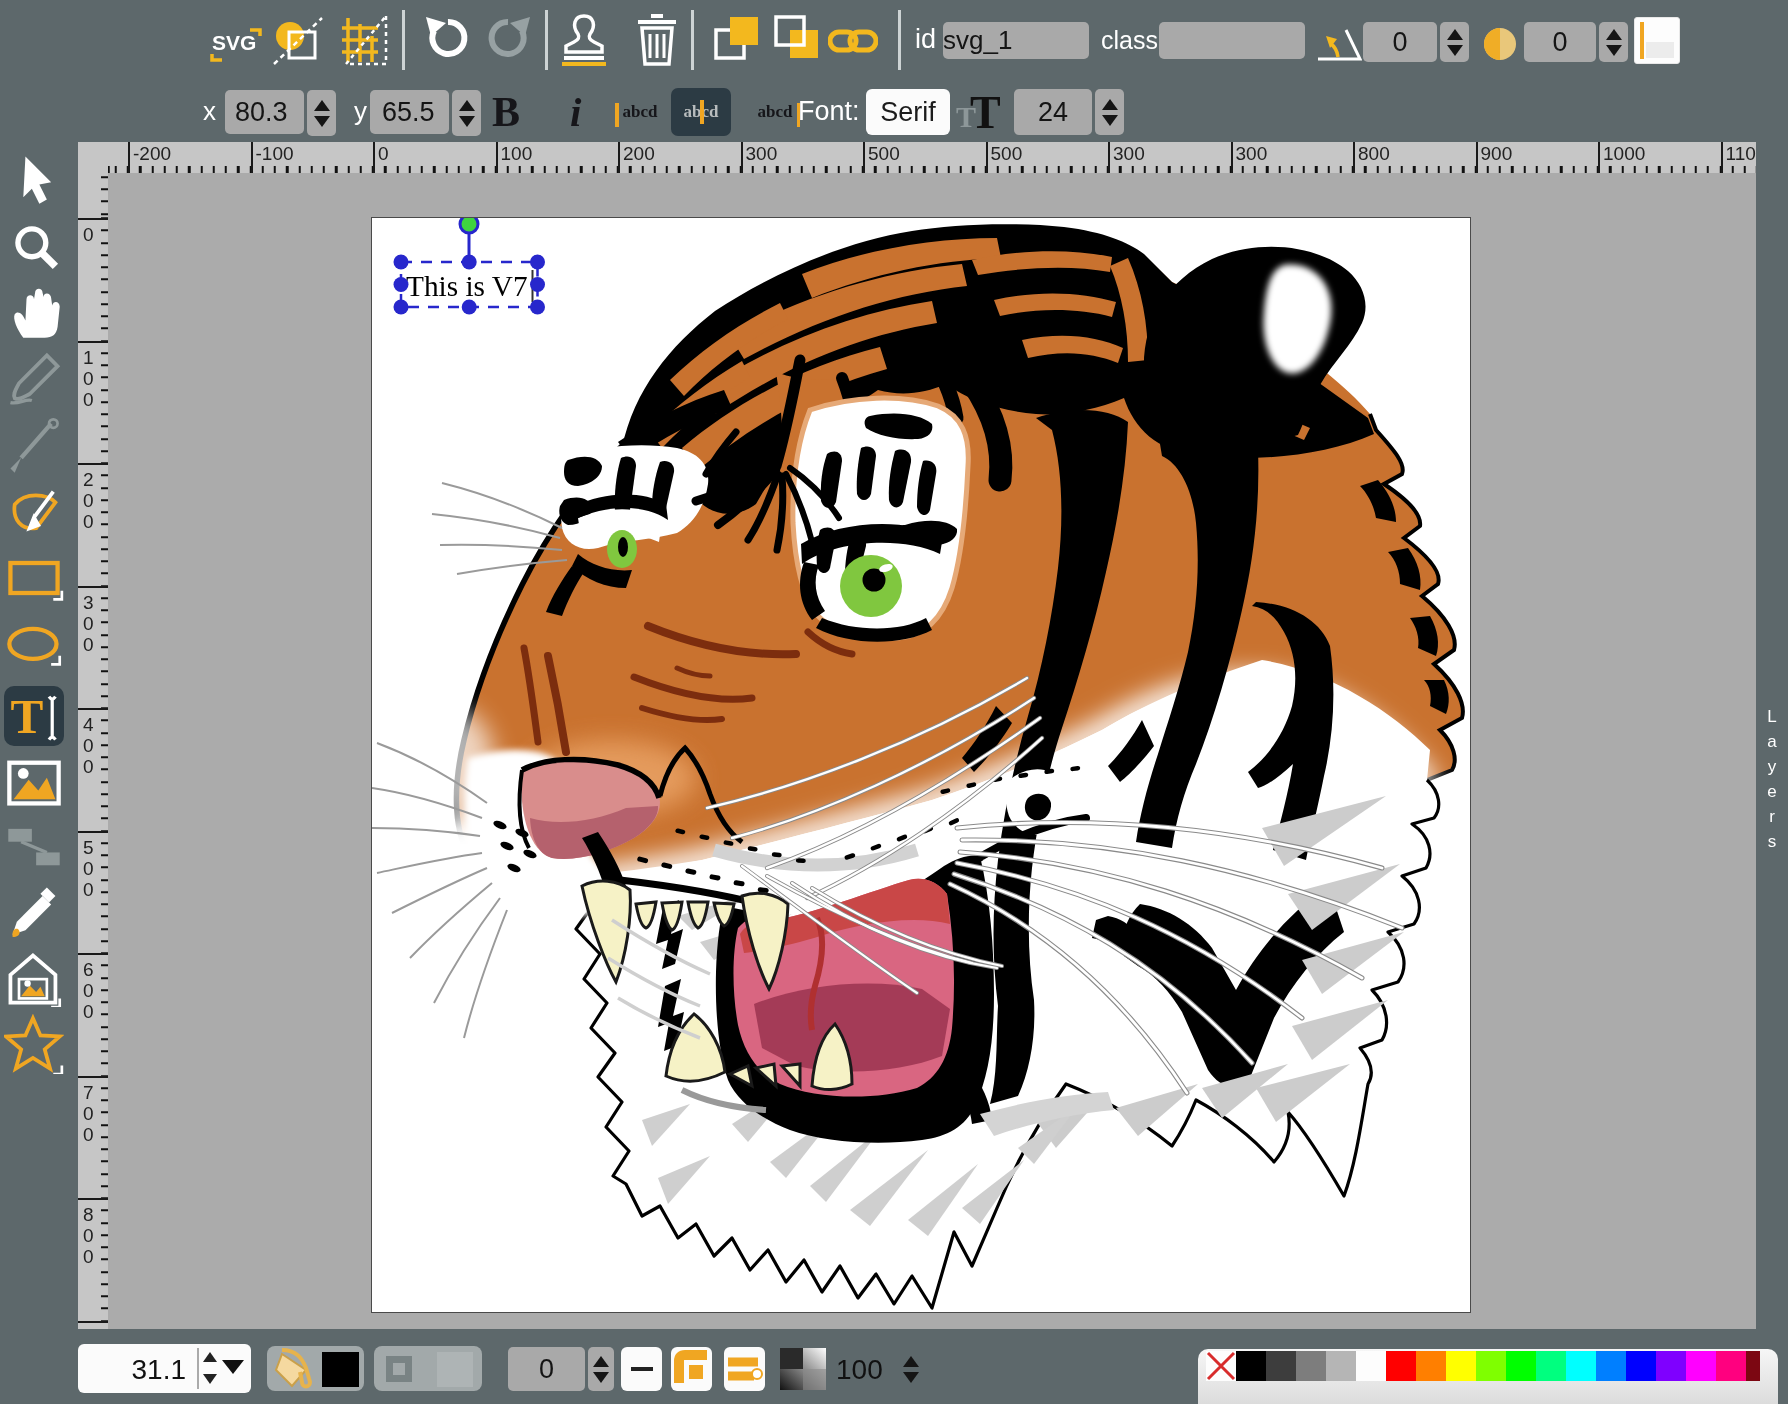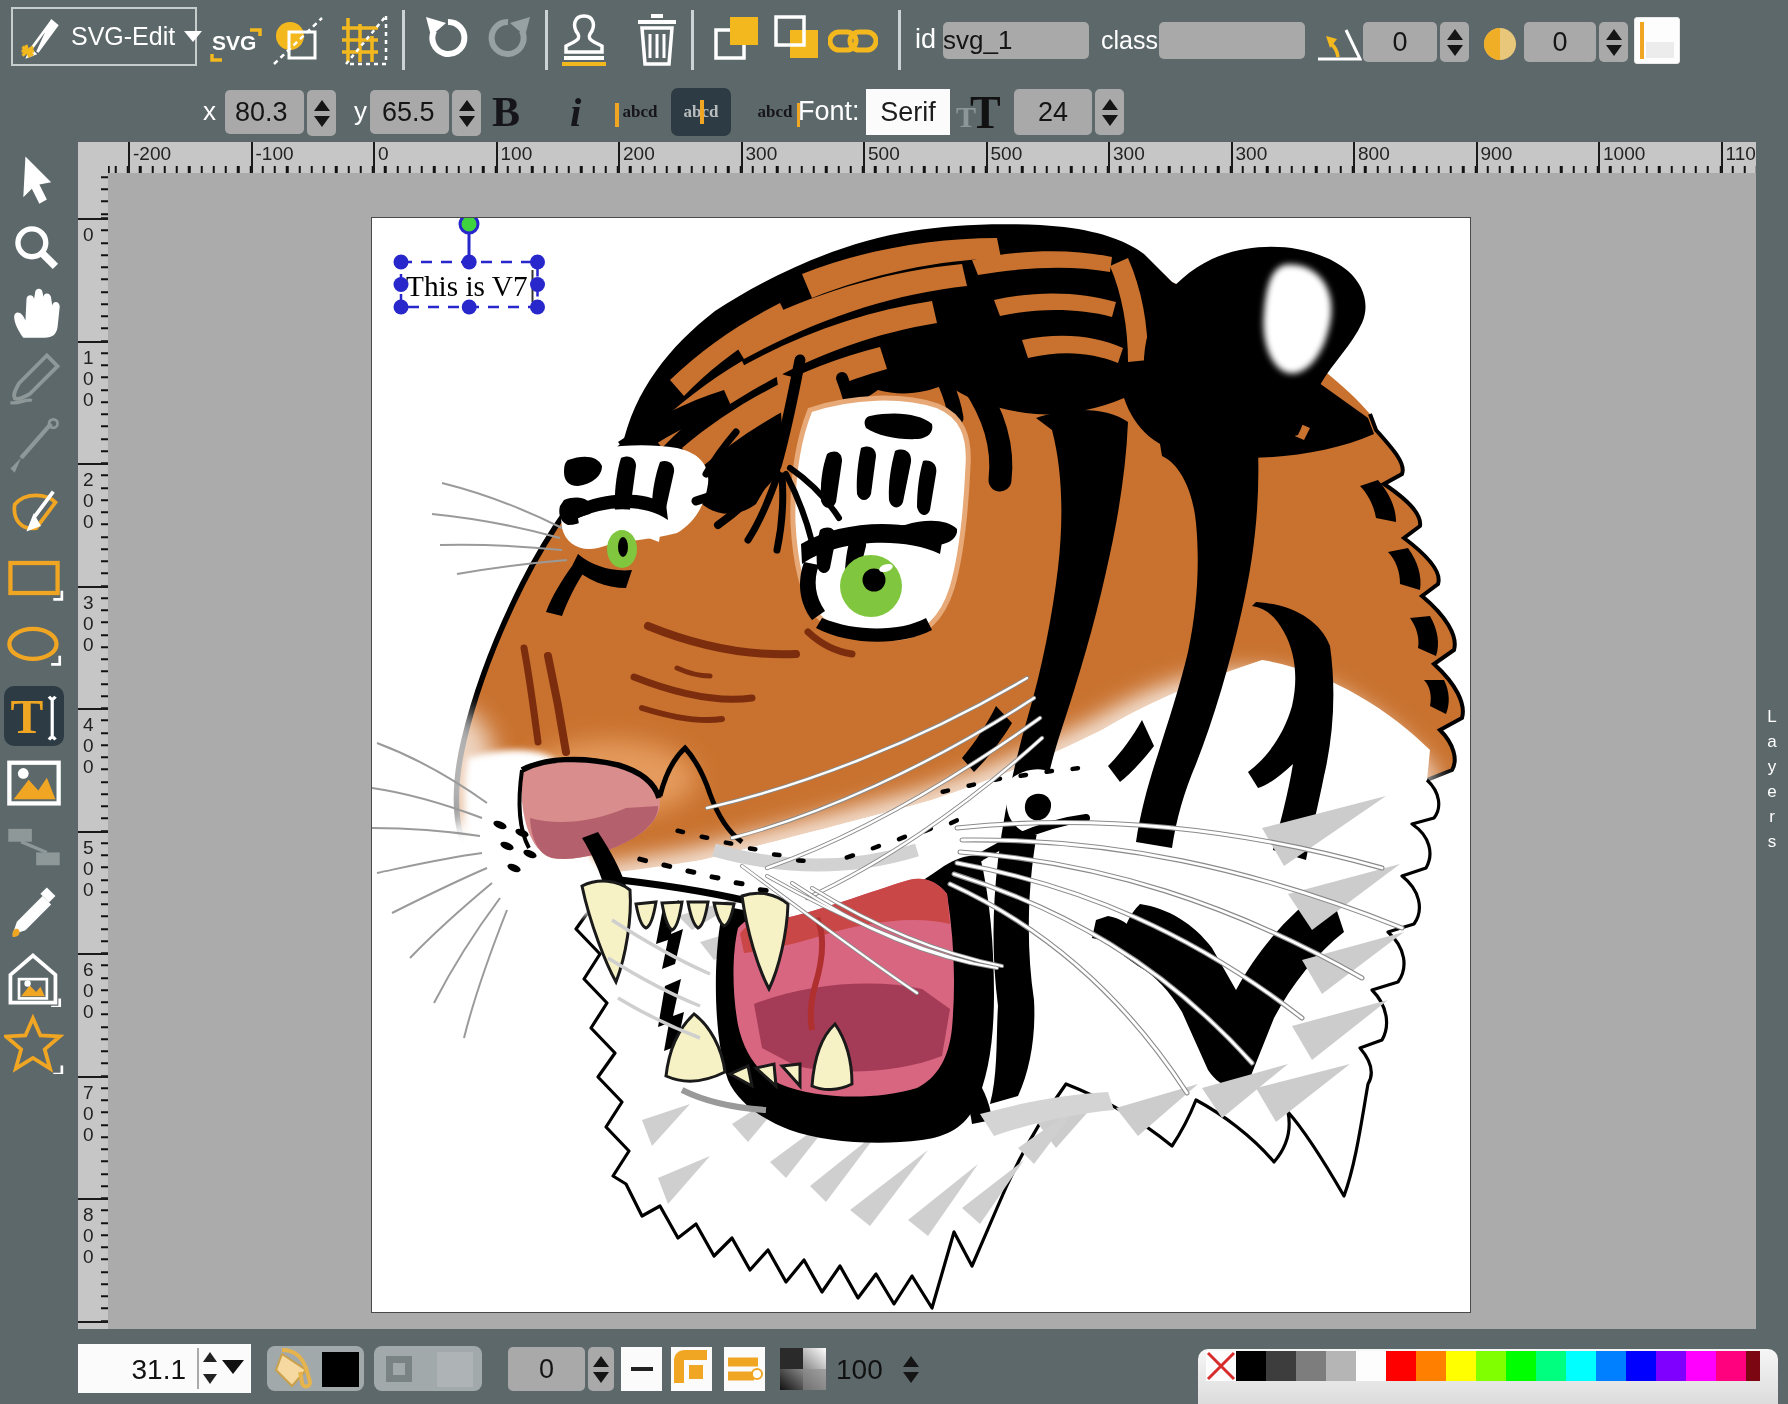--- a/index.html
+++ b/index.html
@@ -35,21 +35,21 @@
   .spin { position:absolute; display:flex; flex-direction:column; justify-content:center;
       align-items:center; background:#a9a9a9; border-radius:5px; }
   .spin .up { width:0; height:0; border-left:8px solid transparent; border-right:8px solid transparent;
       border-bottom:11px solid #151515; margin:2.5px 0; }
   .spin .dn { width:0; height:0; border-left:8px solid transparent; border-right:8px solid transparent;
       border-top:11px solid #151515; margin:2.5px 0; }
   .wlabel { position:absolute; color:#fff; font-size:27px; }
   .sep { position:absolute; width:2.5px; background:#cdd3d4; }
   .toolbtn { position:absolute; width:60px; height:60px; }
   .selbtn { background:#2c3b44; border-radius:10px; }
-  .whitebtn { position:absolute; background:#fbfbfb; border-radius:0; }
+  .whitebtn { position:absolute; background:#fbfbfb; border-radius:6px; }
 </style></head>
 <body>
 <div id="page">
   <div id="tb1" class="abs bar"></div>
   <div id="tb2" class="abs bar"></div>
   <div id="leftpanel" class="abs bar"></div>
   <div id="layersbar" class="abs bar">
       <div class="vtext">L<br>a<br>y<br>e<br>r<br>s</div>
     </div>
   <div id="bottombar" class="abs bar"></div>
@@ -425,35 +425,20 @@
 <circle cx="97.2" cy="44" r="7.5" fill="#2727cc"></circle>
 <circle cx="165.5" cy="44" r="7.5" fill="#2727cc"></circle>
 <circle cx="29" cy="66.5" r="7.5" fill="#2727cc"></circle>
 <circle cx="165.5" cy="66.5" r="7.5" fill="#2727cc"></circle>
 <circle cx="29" cy="89" r="7.5" fill="#2727cc"></circle>
 <circle cx="97.2" cy="89" r="7.5" fill="#2727cc"></circle>
 <circle cx="165.5" cy="89" r="7.5" fill="#2727cc"></circle>
 </svg>
       </div>
   </div>
-  <div class="abs" style="left:11px;top:7px;width:186px;height:59px;
-      border:2.5px solid #c7cccd;display:flex;align-items:center;">
-      <svg width="46" height="48" viewBox="0 0 52 52" style="margin-left:5px;flex:none">
-        <g stroke="#fff" stroke-width="3" fill="none">
-          <path d="M38,8 L16,38 M38,8 l6,5 -22,30 z" fill="#fff"></path>
-          <path d="M14,40 l-3,8 8,-3 z" fill="#fff"></path>
-        </g>
-        <g stroke="#f3b81e" stroke-width="3.5">
-          <path d="M9,35 L13,49 M4,42 L18,42 M5,37 L17,47 M5,47 L17,37"></path>
-        </g>
-      </svg>
-      <span style="color:#fff;font-size:25px;margin-left:7px;white-space:nowrap;">SVG-Edit</span>
-      <span style="margin-left:9px;width:0;height:0;border-left:9px solid transparent;
-        border-right:9px solid transparent;border-top:11px solid #fff;"></span>
-    </div>
 <svg class="abs" style="left:208px;top:22px" width="56" height="40" viewBox="0 0 56 40">
       <text x="4" y="28" font-size="21" font-weight="bold" fill="#fff" font-family="Liberation Sans">SVG</text>
       <path d="M4,32 v6 h10 M52,14 v-6 h-10" stroke="#f3b81e" stroke-width="3.5" fill="none"></path>
     </svg>
 <svg class="abs" style="left:272px;top:12px" width="54" height="56" viewBox="0 0 54 56">
       <circle cx="18" cy="24" r="14" fill="#f3b81e"></circle>
       <rect x="17" y="20" width="26" height="26" fill="none" stroke="#fff" stroke-width="3"></rect>
       <path d="M2,52 L50,6" stroke="#fff" stroke-width="2.5" stroke-dasharray="5 4"></path>
     </svg>
 <svg class="abs" style="left:340px;top:14px" width="50" height="52" viewBox="0 0 50 52">

